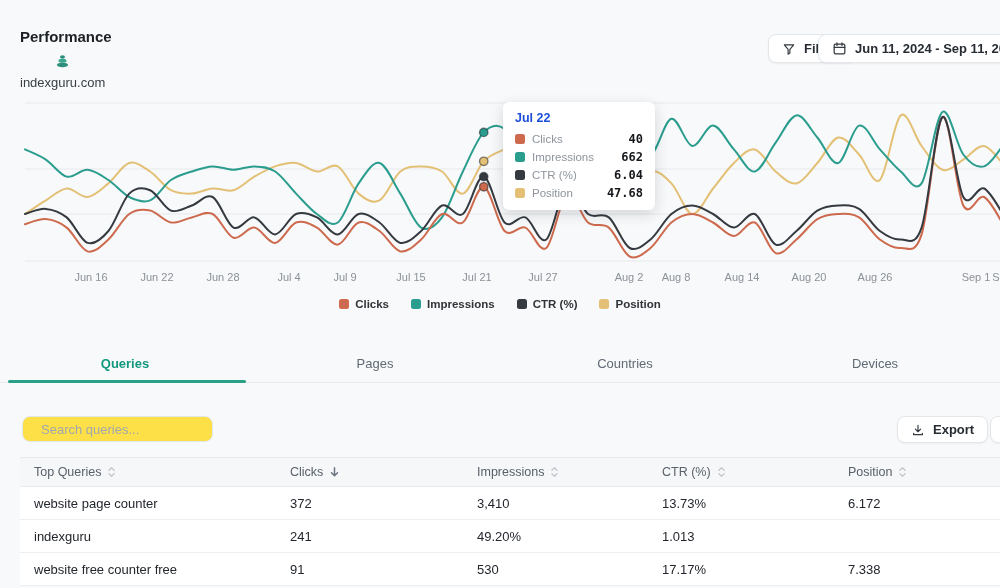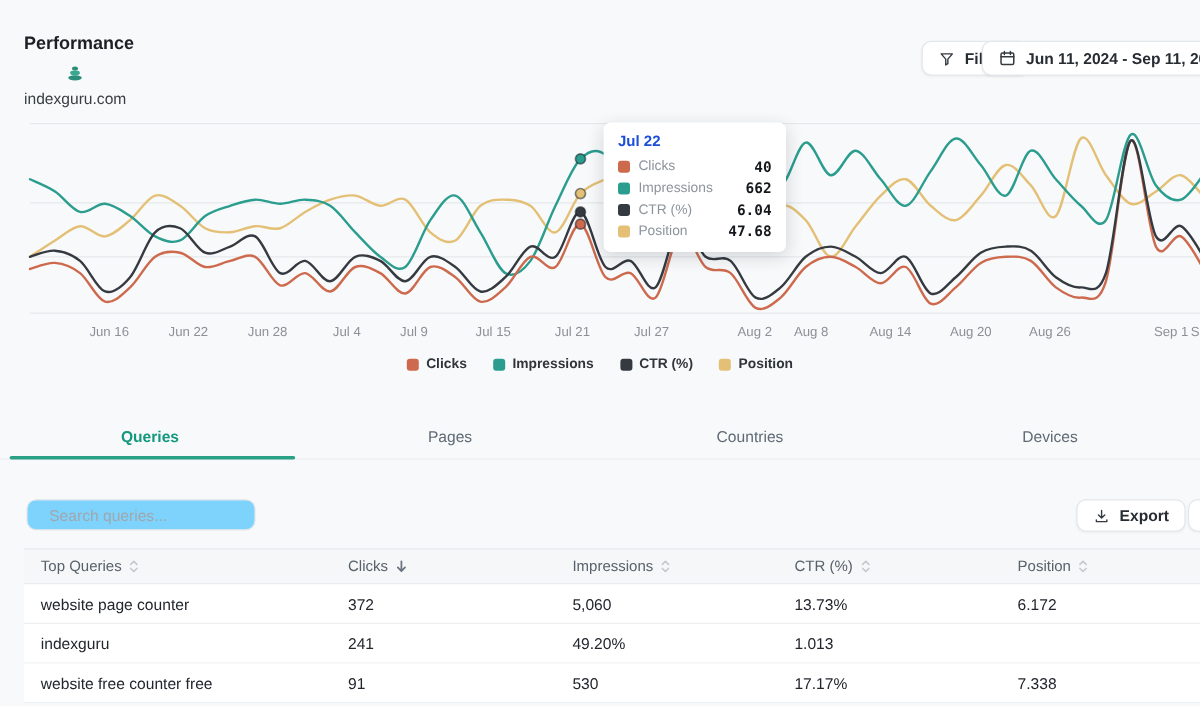--- a/index.html
+++ b/index.html
@@ -32,21 +32,21 @@
   .tooltip-row .val { margin-left:auto; font-family:"DejaVu Sans Mono", monospace; font-size:12px; font-weight:700; color:#15181c; }
 
   
   .tabs { position:absolute; left:0; top:344px; width:1000px; height:39px; display:grid;
           grid-template-columns:repeat(4,250px); border-bottom:1px solid #e9ecef; }
   .tab { display:flex; align-items:center; justify-content:center; font-size:13px; color:#5f6a75; cursor:pointer; position:relative; }
   .tab.active { color:#12987e; font-weight:700; }
   .tab.active::after { content:""; position:absolute; left:8px; right:4px; bottom:-1px; height:3px; background:#2aa186; border-radius:2px; }
 
   
-  .search-input { position:absolute; left:22px; top:416px; width:191px; height:26px; background:#7dd3fc;
+  .search-input { position:absolute; left:22px; top:416px; width:191px; height:26px; background:#fde047;
                   border:1px solid #e3e7ea; border-radius:8px; padding:0 18px; font-size:13px; color:#343a40;
                   font-family:"Liberation Sans", sans-serif; }
   .search-input::placeholder { color:#a0a7ae; }
   .export-btn { position:absolute; left:897px; top:416px; height:27px; }
   .clipped-btn { position:absolute; left:990px; top:416px; width:34px; height:27px; padding:0 8px; }
 
   
   .table { position:absolute; left:20px; top:457px; width:988px; }
   .trow { display:grid; grid-template-columns:268px 187px 185px 186px 1fr; align-items:center; }
   .thead { height:30px; background:#f5f7f8; border-top:1px solid #e7eaed; border-bottom:1px solid #e7eaed;
@@ -232,21 +232,21 @@
           <svg width="9" height="12" viewBox="0 0 10 14" fill="none" stroke="currentColor" stroke-width="1.6" stroke-linecap="round" stroke-linejoin="round">
             <path d="M2 5l3-3 3 3M2 9l3 3 3-3"></path>
           </svg>
         </span>
       </div>
     </div>
   <div id="table-body">
       <div class="trow tbody-row">
         <div class="cell first">website page counter</div>
         <div class="cell">372</div>
-        <div class="cell">5,060</div>
+        <div class="cell">3,410</div>
         <div class="cell">13.73%</div>
         <div class="cell">6.172</div>
       </div>
       <div class="trow tbody-row">
         <div class="cell first">indexguru</div>
         <div class="cell">241</div>
         <div class="cell">49.20%</div>
         <div class="cell">1.013</div>
       </div>
       <div class="trow tbody-row">

